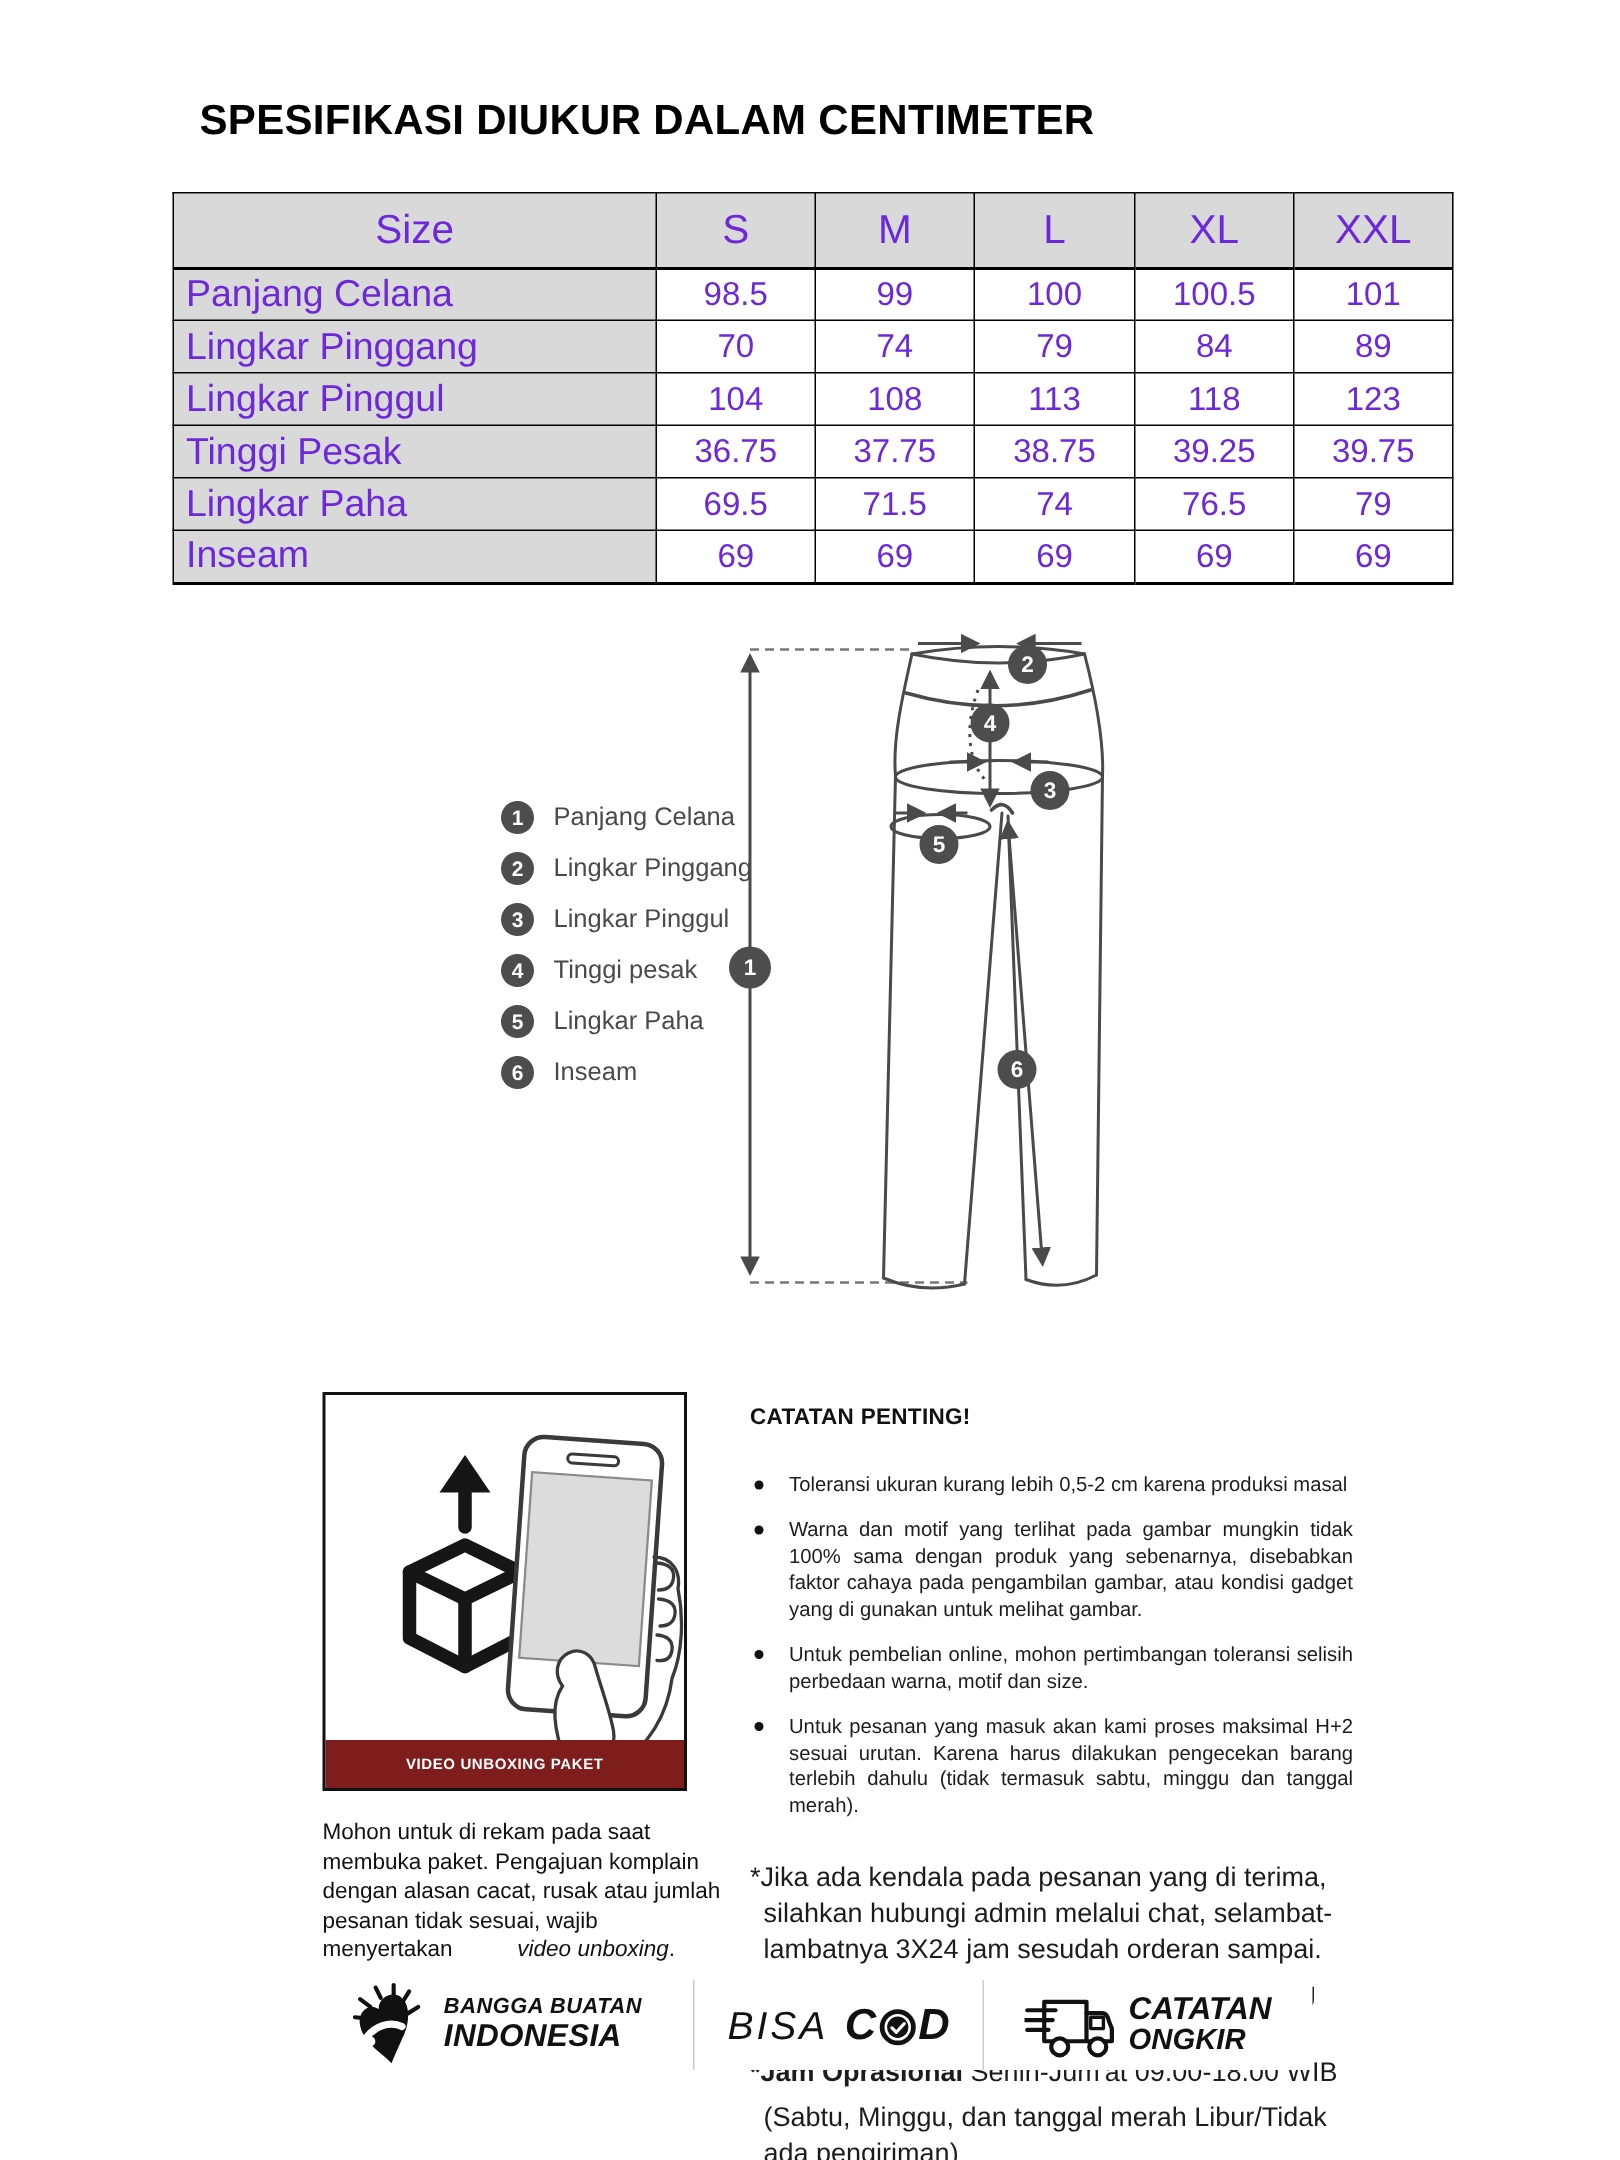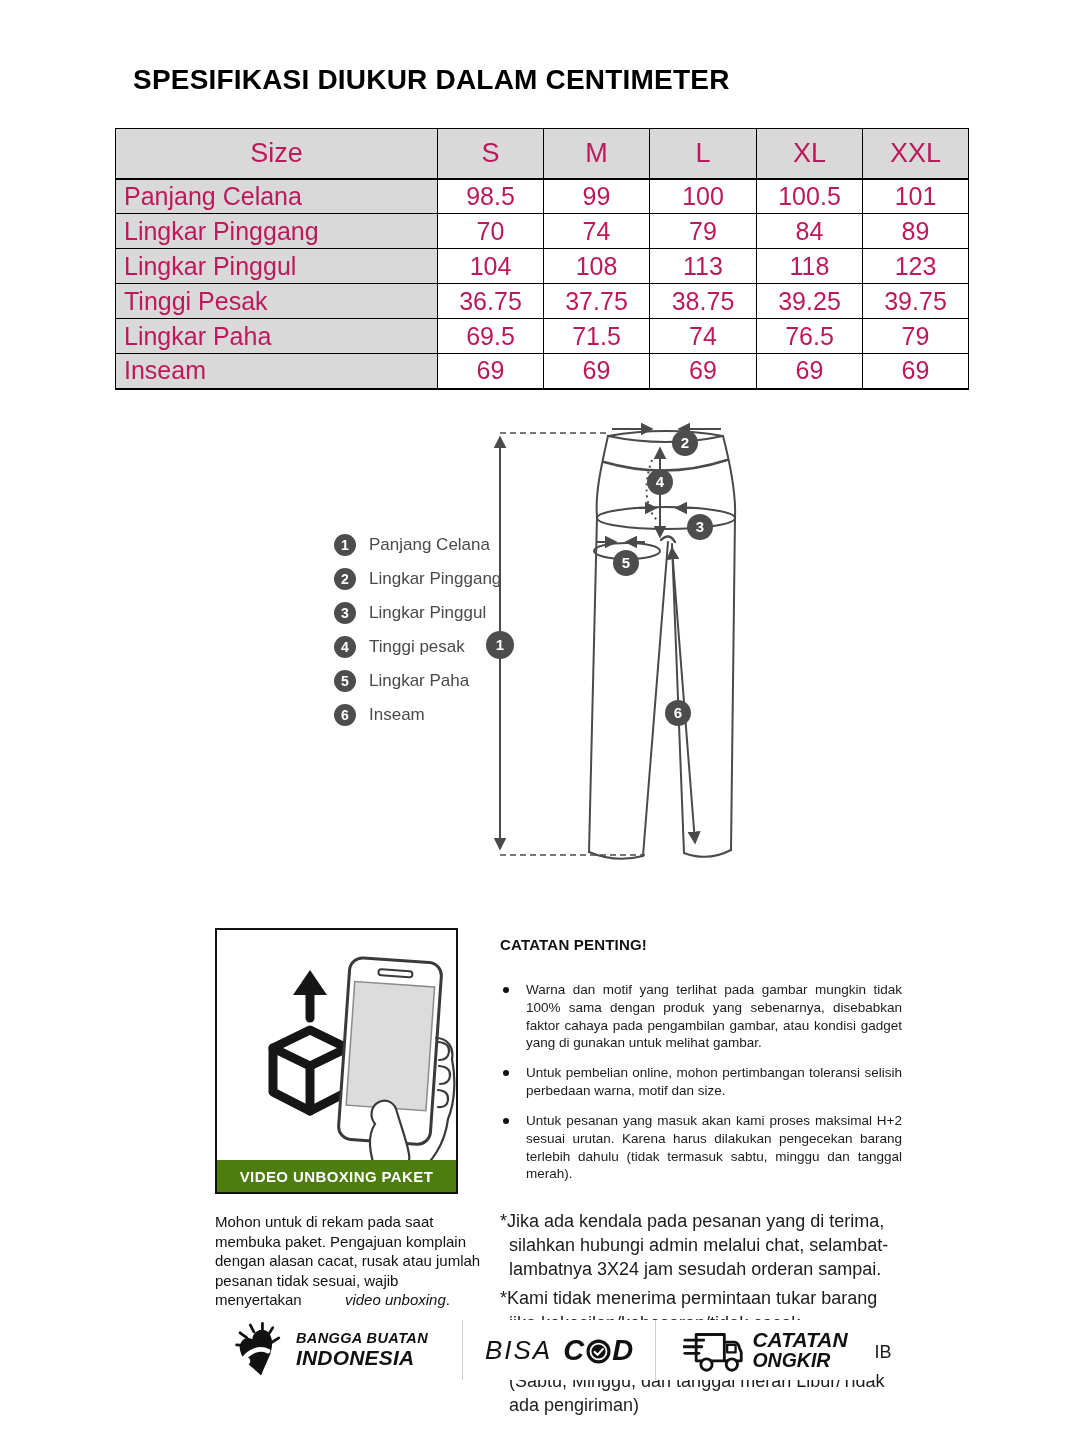--- a/index.html
+++ b/index.html
@@ -3,40 +3,40 @@
 <meta charset="utf-8">
 <style>
   * { margin:0; padding:0; box-sizing:border-box; }
   html,body { width:1080px; height:1440px; }
   body { position:relative; background:#ffffff; font-family:"Liberation Sans", sans-serif; color:#111; overflow:hidden; }
 
   .page-title { position:absolute; left:133px; top:64px; font-size:28px; font-weight:700; letter-spacing:.2px; color:#000; }
 
   
   table.spec { position:absolute; left:115px; top:128px; width:853px; border-collapse:collapse; table-layout:fixed; }
-  table.spec th, table.spec td { border:1px solid #000; font-weight:400; color:#be185d; vertical-align:middle; }
+  table.spec th, table.spec td { border:1px solid #000; font-weight:400; color:#6d28d9; vertical-align:middle; }
   table.spec thead th { background:#d9d9d9; height:50px; font-size:27px; text-align:center; border-bottom:2px solid #000; }
   table.spec td.rowlabel { background:#d9d9d9; font-size:25px; text-align:left; padding-left:8px; height:35px; }
-  table.spec td.val { background:#fff; font-size:25px; text-align:center; height:35px; }
+  table.spec td.val { background:#fff; font-size:22px; text-align:center; height:35px; }
   table.spec tr:last-child td { border-bottom:2px solid #000; }
 
   
   .legend { position:absolute; left:334px; top:528px; list-style:none; }
   .legend li { display:flex; align-items:center; height:34px; }
   .num-circle { width:22px; height:22px; border-radius:50%; background:#4d4d4d; color:#fff;
                 display:flex; align-items:center; justify-content:center; font-size:14px; font-weight:700; flex:0 0 22px; }
   .legend .lbl { margin-left:13px; font-size:17px; color:#4a4a4a; }
 
   .pants-svg { position:absolute; left:485px; top:422px; }
 
   
   .unbox-box { position:absolute; left:215px; top:928px; width:243px; height:266px; border:2px solid #111; background:#fff; }
   .unbox-art { position:absolute; left:0; top:0; right:0; bottom:32px; }
-  .unbox-bar { position:absolute; left:0; right:0; bottom:0; height:32px; background:#4d7c0f; color:#fff;
-               display:flex; align-items:center; justify-content:center; font-size:15px; font-weight:700; letter-spacing:.4px; }
+  .unbox-bar { position:absolute; left:0; right:0; bottom:0; height:32px; background:#7f1d1d; color:#fff;
+               display:flex; align-items:center; justify-content:center; font-size:10px; font-weight:700; letter-spacing:.4px; }
   .unbox-caption { position:absolute; left:215px; top:1212px; width:268px; font-size:15px; line-height:1.3; color:#111; }
   .unbox-caption .it { font-style:italic;margin-left:39px; }
 
   
   .notes { position:absolute; left:500px; top:936px; width:402px; color:#1c1c1c; }
   .notes h2 { font-size:15px; font-weight:800; color:#111; letter-spacing:.2px; }
   .notes ul { list-style:none; margin-top:28px; }
   .notes li { position:relative; padding-left:26px; font-size:13.5px; line-height:1.32; text-align:justify; margin-bottom:12px; }
   .notes li .dot { position:absolute; left:3px; top:6px; width:6px; height:6px; border-radius:50%; background:#111; }
   .footnotes { margin-top:26px; font-size:18px; line-height:1.34; }
@@ -247,20 +247,21 @@
     </g>
   </svg>
   <div class="unbox-bar">VIDEO UNBOXING PAKET</div>
 </div>
 
 <p class="unbox-caption"><span>Mohon untuk di rekam pada saat membuka paket. Pengajuan komplain dengan alasan cacat, rusak atau jumlah pesanan tidak sesuai, wajib menyertakan </span><span class="it">video unboxing</span><span>.</span></p>
 
 <div class="notes">
   <h2>CATATAN PENTING!</h2>
   <ul>
+    <li><span class="dot"></span><span>Toleransi ukuran kurang lebih 0,5-2 cm karena produksi masal</span></li>
     <li><span class="dot"></span><span>Warna dan motif yang terlihat pada gambar mungkin tidak 100% sama dengan produk yang sebenarnya, disebabkan faktor cahaya pada pengambilan gambar, atau kondisi gadget yang di gunakan untuk melihat gambar.</span></li>
     <li><span class="dot"></span><span>Untuk pembelian online, mohon pertimbangan toleransi selisih perbedaan warna, motif dan size.</span></li>
     <li><span class="dot"></span><span>Untuk pesanan yang masuk akan kami proses maksimal H+2 sesuai urutan. Karena harus dilakukan pengecekan barang terlebih dahulu (tidak termasuk sabtu, minggu dan tanggal merah).</span></li>
   </ul>
   <div class="footnotes">
     <p>*Jika ada kendala pada pesanan yang di terima, silahkan hubungi admin melalui chat, selambat-lambatnya 3X24 jam sesudah orderan sampai.</p>
     <p>*Kami tidak menerima permintaan tukar barang jika kekecilan/kebesaran/tidak cocok.</p>
     <p><b>*Jam Oprasional</b><span> Senin-Jum'at 09.00-18.00 WIB</span></p>
     <p class="sub">(Sabtu, Minggu, dan tanggal merah Libur/Tidak ada pengiriman)</p>
   </div>

